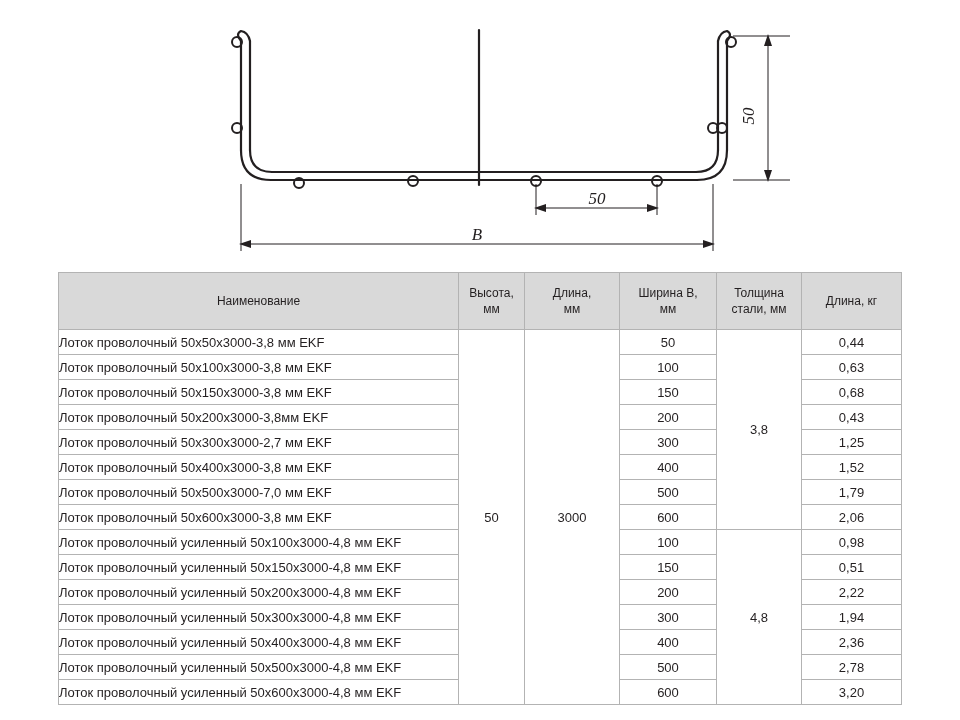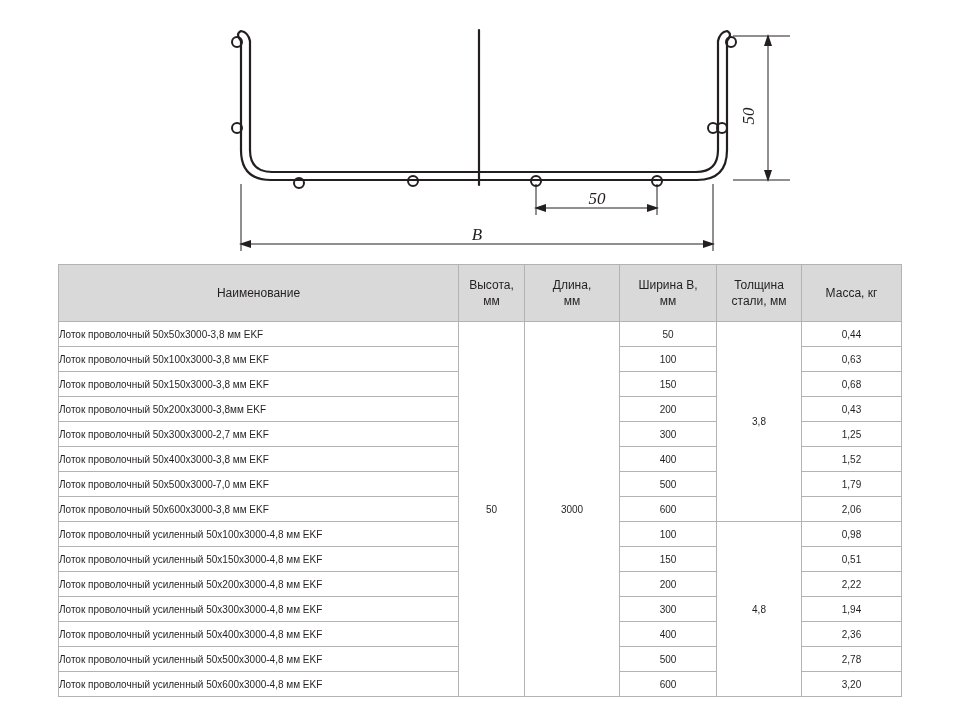--- a/index.html
+++ b/index.html
@@ -31,28 +31,28 @@
   .dim-label {
     font-family: "Liberation Serif", serif;
     font-style: italic;
     font-size: 17px;
     fill: #231f20;
   }
   
   #spec-table {
     position: absolute;
     left: 58px;
-    top: 264px;
+    top: 272px;
     width: 843px;
     border-collapse: collapse;
     table-layout: fixed;
   }
   #spec-table th, #spec-table td {
     border: 1px solid #b3b3b3;
-    font-size: 10px;
+    font-size: 13px;
     color: #231f20;
     padding: 0;
   }
   #spec-table thead th {
     background: #d9d9d9;
     height: 56px;
     font-weight: normal;
     font-size: 12px;
     line-height: 1.35;
     text-align: center;
@@ -176,21 +176,21 @@
         </th>
         <th>
           <div>Ширина B,</div>
           <div>мм</div>
         </th>
         <th>
           <div>Толщина</div>
           <div>стали, мм</div>
         </th>
         <th>
-          <div>Масса, кг</div>
+          <div>Длина, кг</div>
         </th>
       </tr>
     </thead>
     <tbody>
 
       <tr>
         <td class="c-name">Лоток проволочный 50х50х3000-3,8 мм EKF</td>
         <td class="c-num" rowspan="15">50</td>
         <td class="c-num" rowspan="15">3000</td>
         <td class="c-num">50</td>

